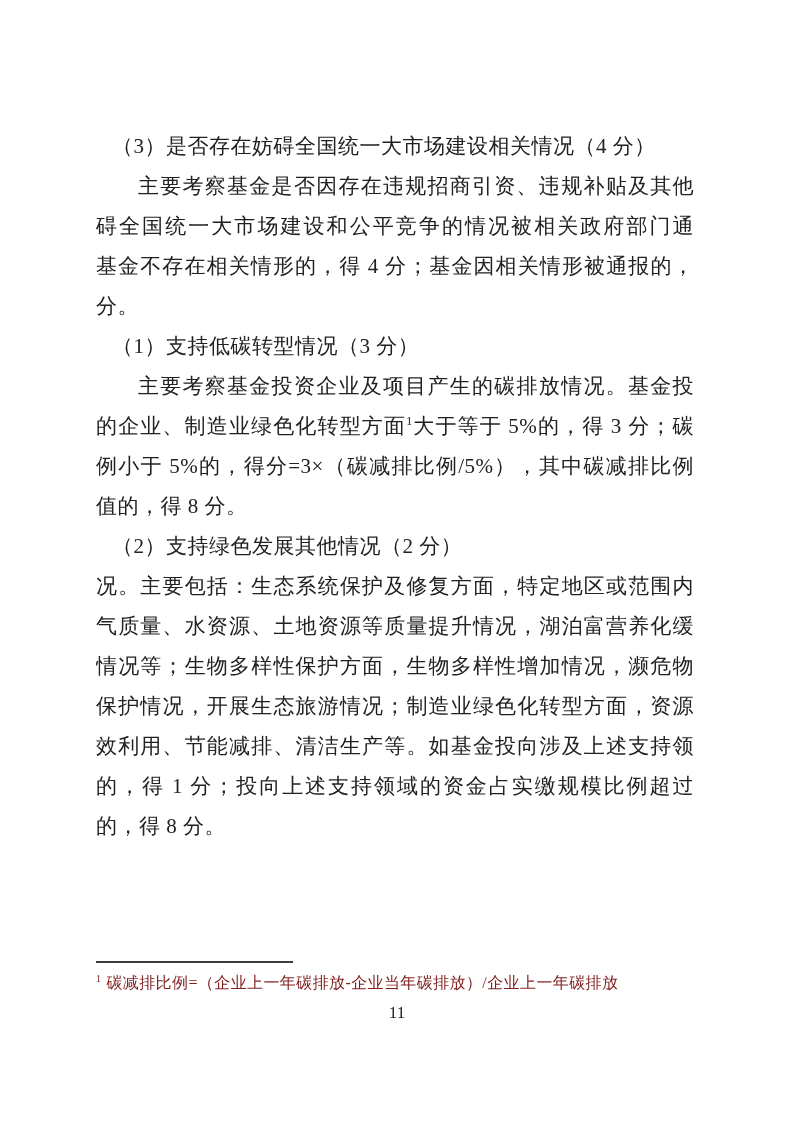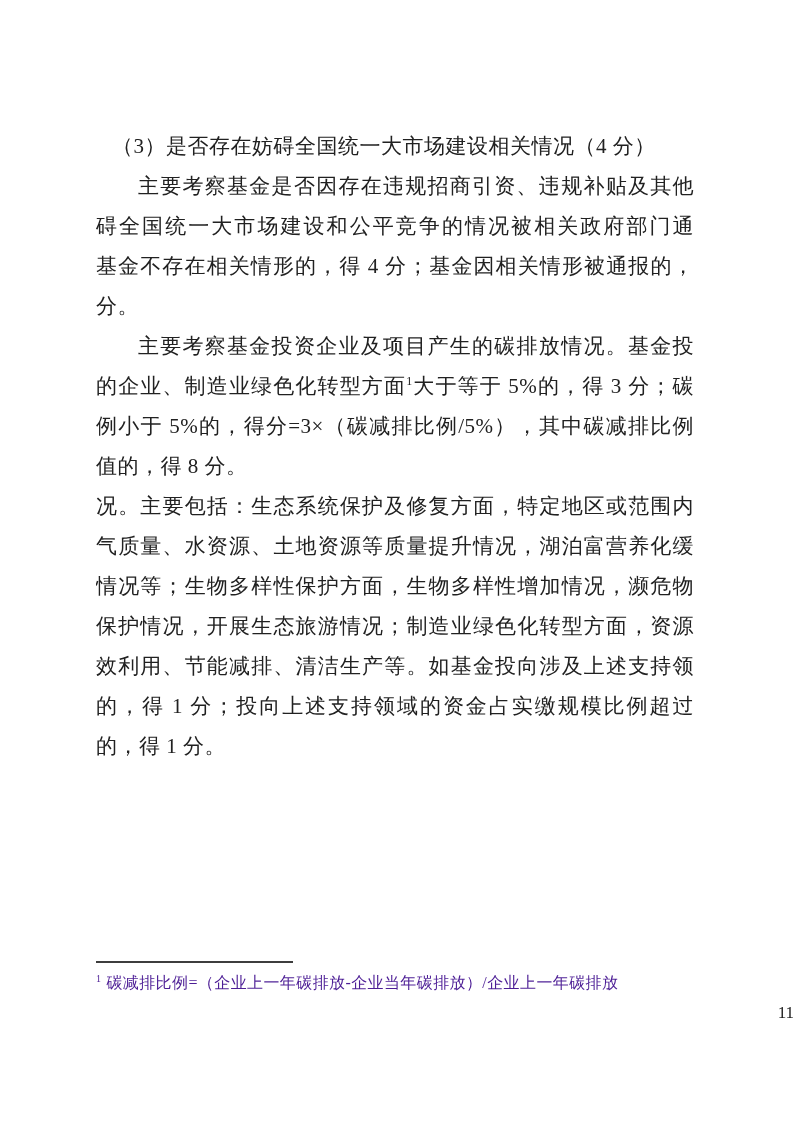--- a/index.html
+++ b/index.html
@@ -59,70 +59,72 @@
   }
   .footnote-rule {
     width: 197px;
     height: 0;
     border-top: 2px solid #3d3d3d;
   }
   .footnote-text {
     margin-top: 9px;
     font-size: 16px;
     line-height: 22px;
-    color: #4c1d95;
+    color: #7f1d1d;
     letter-spacing: 0.4px;
   }
   sup.foot-sup {
     font-size: 10px;
     line-height: 0;
     vertical-align: super;
     margin-right: 5px;
   }
   .page-number {
     position: absolute;
     left: 0;
     top: 1003px;
     width: 794px;
-    text-align: right;
+    text-align: center;
     font-size: 17px;
     color: #222222;
   }
 </style>
 </head>
 <body>
 
 <div class="page">
 
   <div class="content">
 
     <div class="line indent1">（3）是否存在妨碍全国统一大市场建设相关情况（4 分）</div>
 
     <div class="line full indent2">主要考察基金是否因存在违规招商引资、违规补贴及其他妨</div>
     <div class="line full">碍全国统一大市场建设和公平竞争的情况被相关政府部门通报。</div>
     <div class="line full">基金不存在相关情形的，得 4 分；基金因相关情形被通报的，得 0</div>
     <div class="line">分。</div>
 
 
+    <div class="line indent1">（1）支持低碳转型情况（3 分）</div>
 
     <div class="line full indent2">主要考察基金投资企业及项目产生的碳排放情况。基金投资</div>
     <div class="line full">
       <span>的企业、制造业绿色化转型方面</span><sup class="body-sup">1</sup><span>大于等于 5%的，得 3 分；碳减排比</span>
     </div>
     <div class="line full">例小于 5%的，得分=3×（碳减排比例/5%），其中碳减排比例为负</div>
     <div class="line">值的，得 8 分。</div>
 
+    <div class="line indent1">（2）支持绿色发展其他情况（2 分）</div>
 
     <div class="line full">况。主要包括：生态系统保护及修复方面，特定地区或范围内空</div>
     <div class="line full">气质量、水资源、土地资源等质量提升情况，湖泊富营养化缓解</div>
     <div class="line full">情况等；生物多样性保护方面，生物多样性增加情况，濒危物种</div>
     <div class="line full">保护情况，开展生态旅游情况；制造业绿色化转型方面，资源高</div>
     <div class="line full">效利用、节能减排、清洁生产等。如基金投向涉及上述支持领域</div>
     <div class="line full">的，得 1 分；投向上述支持领域的资金占实缴规模比例超过 20%</div>
-    <div class="line">的，得 1 分。</div>
+    <div class="line">的，得 8 分。</div>
 
 
   </div>
 
   <div class="footnote-area">
     <div class="footnote-rule"></div>
     <div class="footnote-text">
       <sup class="foot-sup">1</sup><span>碳减排比例=（企业上一年碳排放-企业当年碳排放）/企业上一年碳排放</span>
     </div>
   </div>

